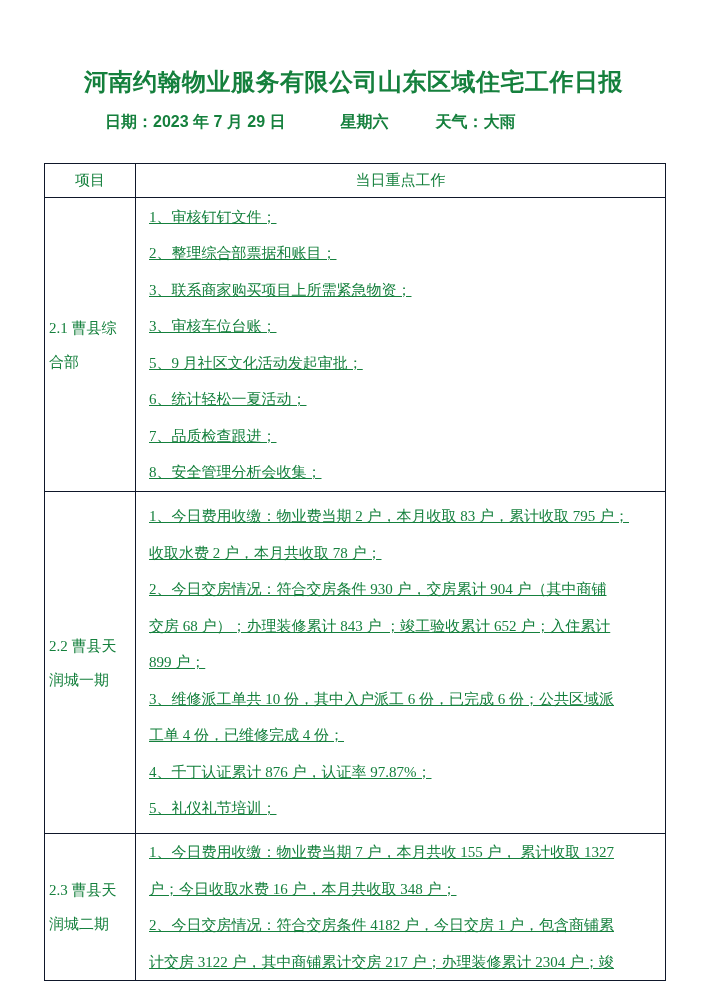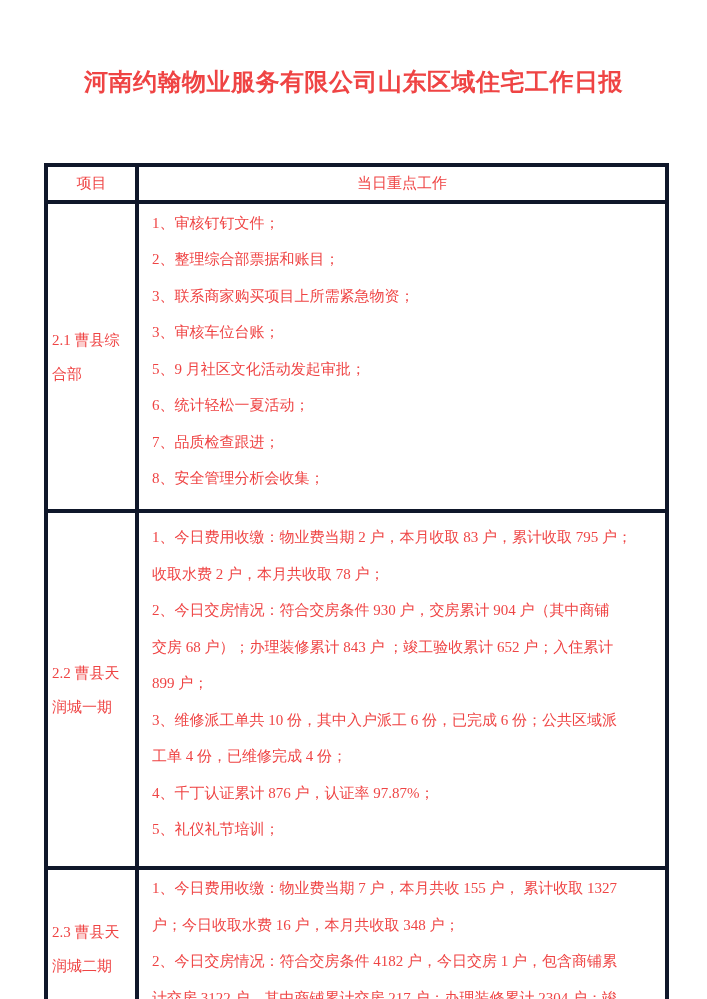--- a/index.html
+++ b/index.html
@@ -5,21 +5,21 @@
   html, body {
     margin: 0;
     padding: 0;
     background: #ffffff;
   }
   .page {
     position: relative;
     width: 707px;
     height: 999px;
     background: #ffffff;
-    color: #ef4444;
+    color: #15803d;
     overflow: hidden;
     font-family: "Liberation Serif", serif;
   }
   .title {
     position: absolute;
     top: 66px;
     left: 0;
     right: 0;
     margin: 0;
     text-align: center;
@@ -45,60 +45,64 @@
     position: absolute;
     left: 44px;
     top: 163px;
     width: 621px;
     border-collapse: collapse;
     table-layout: fixed;
   }
   col.col-project { width: 91px; }
   col.col-work    { width: 530px; }
   .report th, .report td {
-    border: 4px solid #0f172a;
+    border: 1px solid #0f172a;
     font-size: 15px;
     font-weight: normal;
     vertical-align: middle;
     background: #ffffff;
   }
   .report thead th {
     height: 33px;
     text-align: center;
     padding: 0;
   }
   td.project-cell {
     padding: 0 2px 0 4px;
     line-height: 34px;
     margin-left: 32px;
   }
   td.project-cell p {
     margin: 0;
     white-space: nowrap;
   }
   td.work-cell {
-    padding: 0 8px 12px 13px;
+    padding: 0 8px 0 13px;
+    text-decoration: underline;
   }
   td.work-cell p {
     margin: 0;
     line-height: 36.5px;
     white-space: nowrap;
     overflow: hidden;
   }
   tr.row-1 td { height: 293px; }
   tr.row-2 td { height: 341px; }
   tr.row-3 td { height: 146px; }
 </style>
 </head>
 <body>
 
 <div class="page">
 
   <h1 class="title">河南约翰物业服务有限公司山东区域住宅工作日报</h1>
 
+  <div class="meta-line">
+    <span class="meta-date">日期：2023 年 7 月 29 日</span><span class="meta-weekday">星期六</span><span class="meta-weather">天气：大雨</span>
+  </div>
 
   <table class="report">
     <colgroup>
       <col class="col-project">
       <col class="col-work">
     </colgroup>
     <thead>
       <tr>
         <th>项目</th>
         <th>当日重点工作</th>

